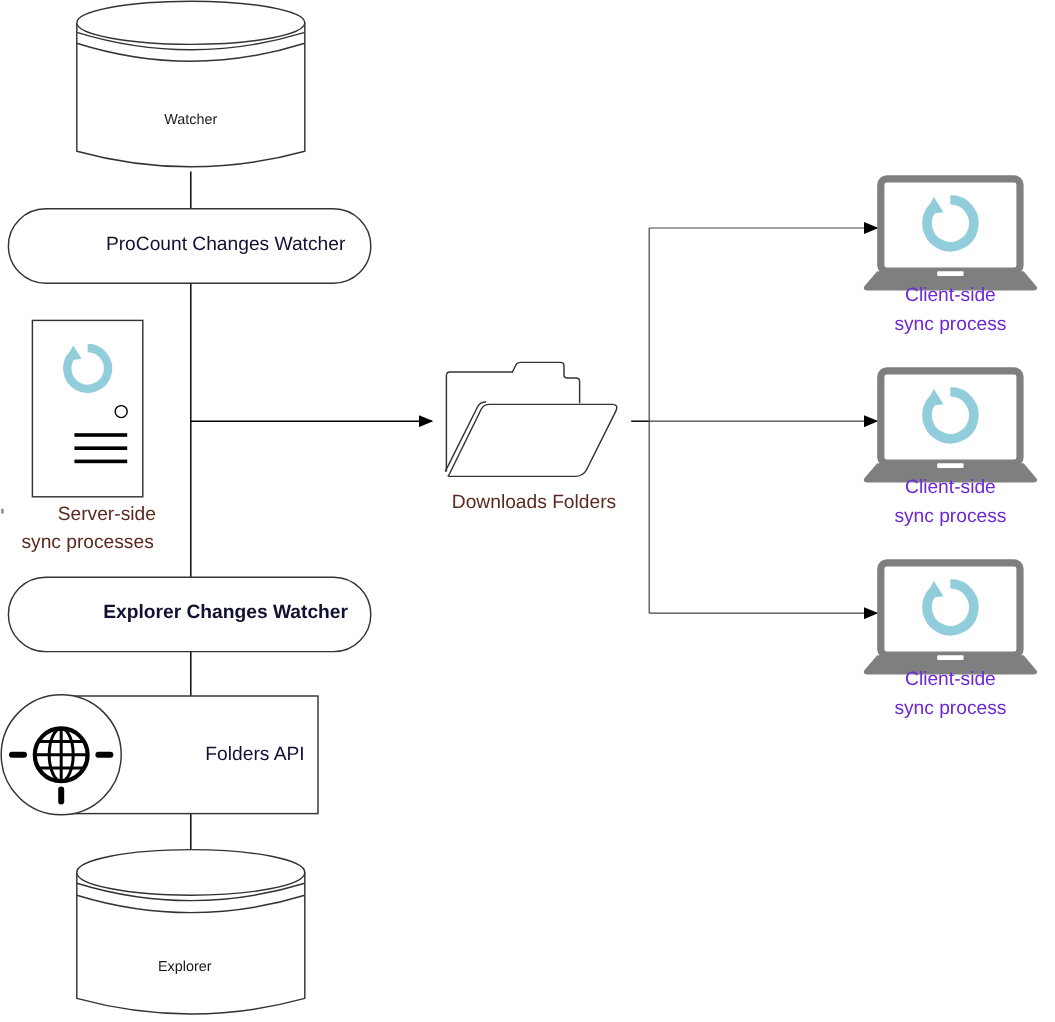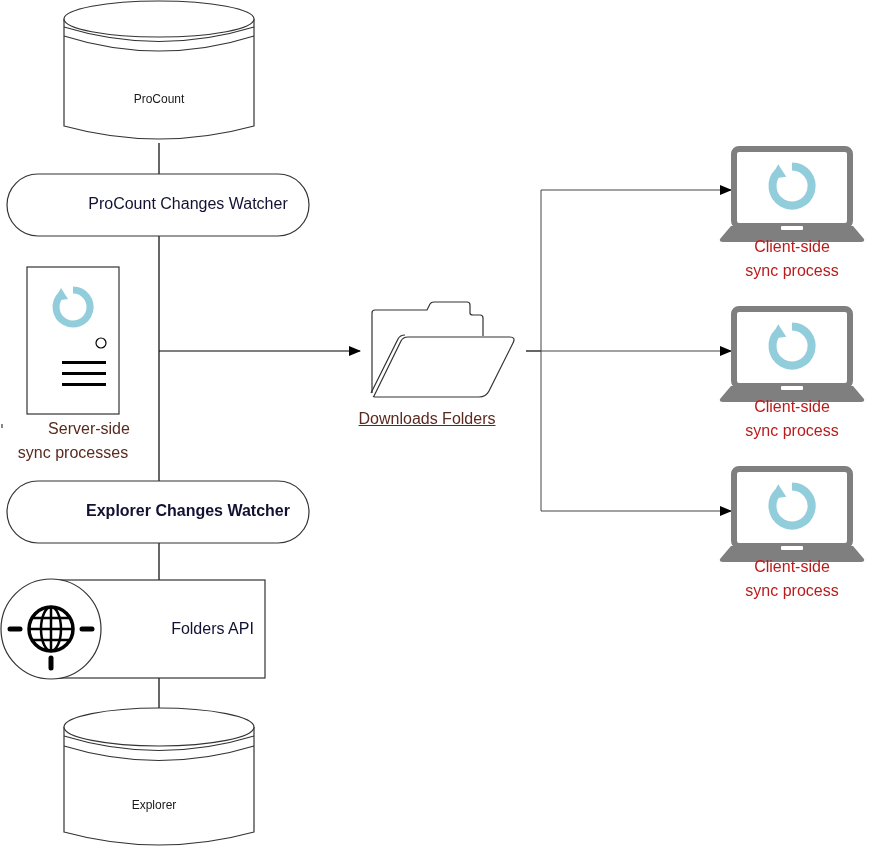--- a/index.html
+++ b/index.html
@@ -1,18 +1,18 @@
 <!DOCTYPE html>
 <html><head>
 <meta charset="utf-8">
 <style>
   html, body { margin:0; padding:0; background:#ffffff; }
   body { width:879px; height:852px; position:relative; overflow:hidden; font-family:"Liberation Sans", sans-serif; }
   svg#diagram { position:absolute; left:0; top:0; }
-  .lbl { position:absolute; text-align:center; color:#b91c1c; white-space:nowrap; }
+  .lbl { position:absolute; text-align:center; color:#6d28d9; white-space:nowrap; }
   .lbl.brown { color:#5a2a1e; }
   .db-label { font-size:12px; color:#1a1a1a; }
   .pill-label { font-size:16px; color:#111133;margin-left:30px; }
   .mid-label { font-size:16px; }
 </style>
 </head>
 <body>
 
 <svg id="diagram" width="879" height="852" viewBox="0 0 879 852" xmlns="http://www.w3.org/2000/svg">
   <defs>
@@ -101,30 +101,30 @@
     <use href="#sync-glyph" transform="translate(792,186) scale(1.15)"></use>
   </g>
   <g transform="translate(0,320)">
     <rect x="734" y="149" width="116" height="77" rx="5" fill="#fff" stroke="#7f7f7f" stroke-width="6"></rect>
     <path d="M731 226 L853 226 L864 239 Q865 242 861 242 L723 242 Q719 242 720 239 Z" fill="#7f7f7f"></path>
     <rect x="781" y="226" width="22" height="4" rx="1" fill="#fff"></rect>
     <use href="#sync-glyph" transform="translate(792,186) scale(1.15)"></use>
   </g>
 </svg>
 
-<div class="lbl db-label" style="left:64px; top:92px; width:190px;">ProCount</div>
+<div class="lbl db-label" style="left:64px; top:92px; width:190px;">Watcher</div>
 <div class="lbl pill-label" style="left:7px; top:195px; width:302px;">ProCount Changes Watcher</div>
 
 <div class="lbl brown mid-label" style="left:16px; top:420px; width:146px;">Server-side</div>
 <div class="lbl brown mid-label" style="left:0px; top:444px; width:146px;">sync processes</div>
 
 <div class="lbl pill-label" style="left:7px; top:502px; width:302px;font-weight:bold;">Explorer Changes Watcher</div>
 <div class="lbl pill-label" style="left:110px; top:620px; width:145px;">Folders API</div>
 <div class="lbl db-label" style="left:74px; top:798px; width:160px;">Explorer</div>
 
-<div class="lbl brown mid-label" style="left:332px; top:410px; width:190px;text-decoration:underline;">Downloads Folders</div>
+<div class="lbl brown mid-label" style="left:350px; top:410px; width:190px;">Downloads Folders</div>
 
 <div class="lbl mid-label" style="left:720px; top:238px; width:144px;">Client-side</div>
 <div class="lbl mid-label" style="left:720px; top:262px; width:144px;">sync process</div>
 <div class="lbl mid-label" style="left:720px; top:398px; width:144px;">Client-side</div>
 <div class="lbl mid-label" style="left:720px; top:422px; width:144px;">sync process</div>
 <div class="lbl mid-label" style="left:720px; top:558px; width:144px;">Client-side</div>
 <div class="lbl mid-label" style="left:720px; top:582px; width:144px;">sync process</div>
 
 </body></html>

